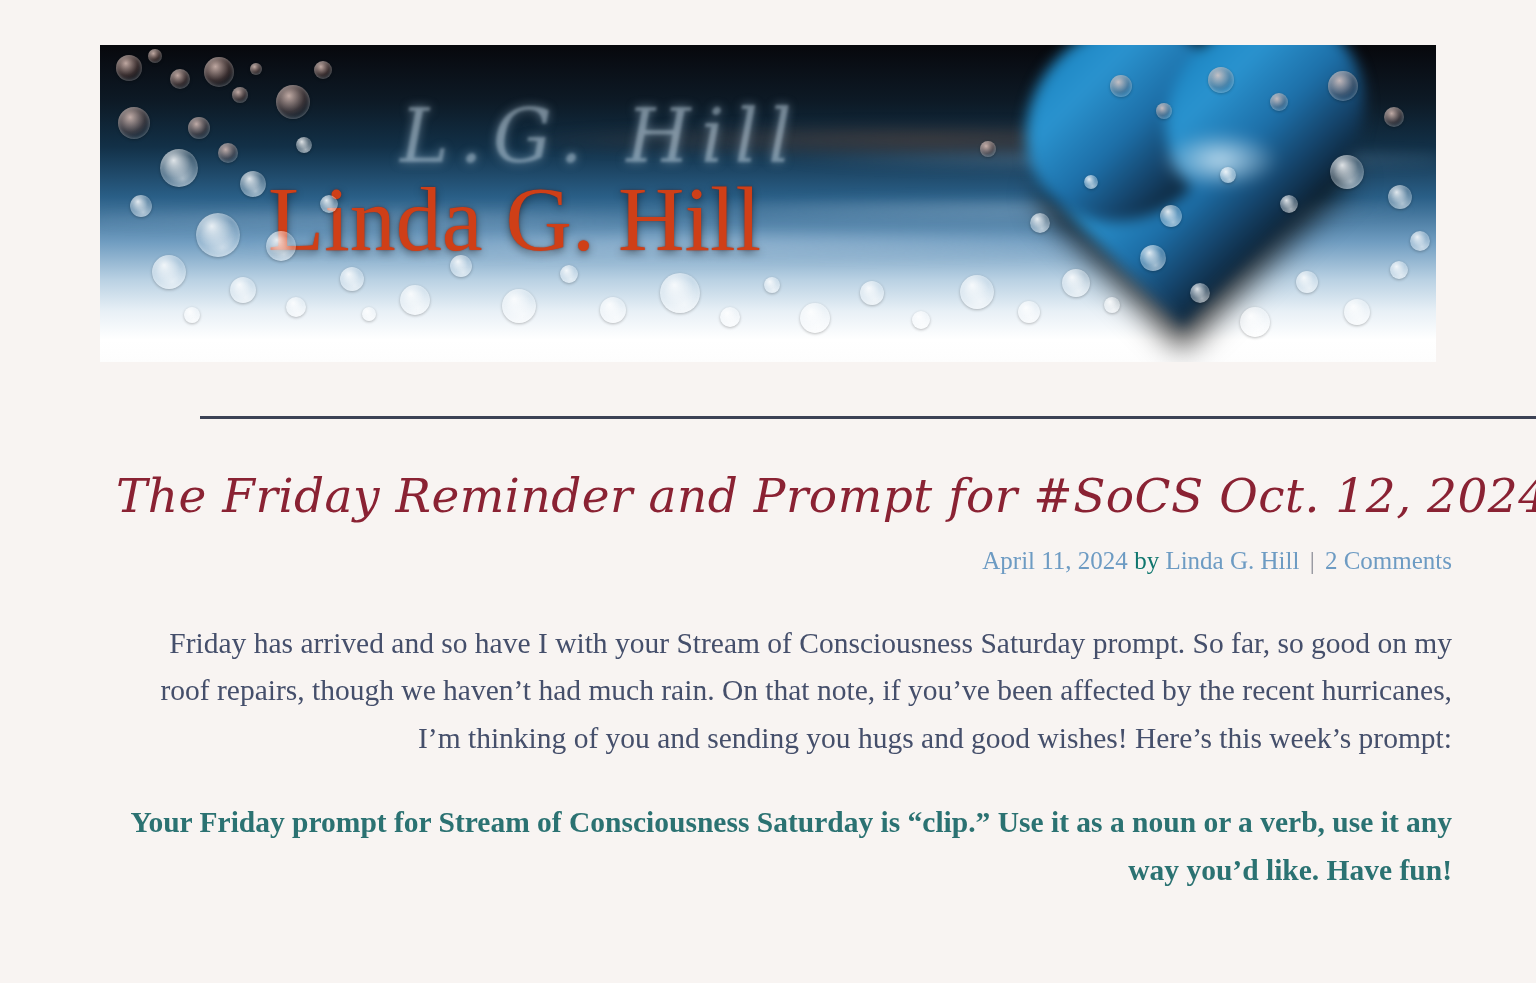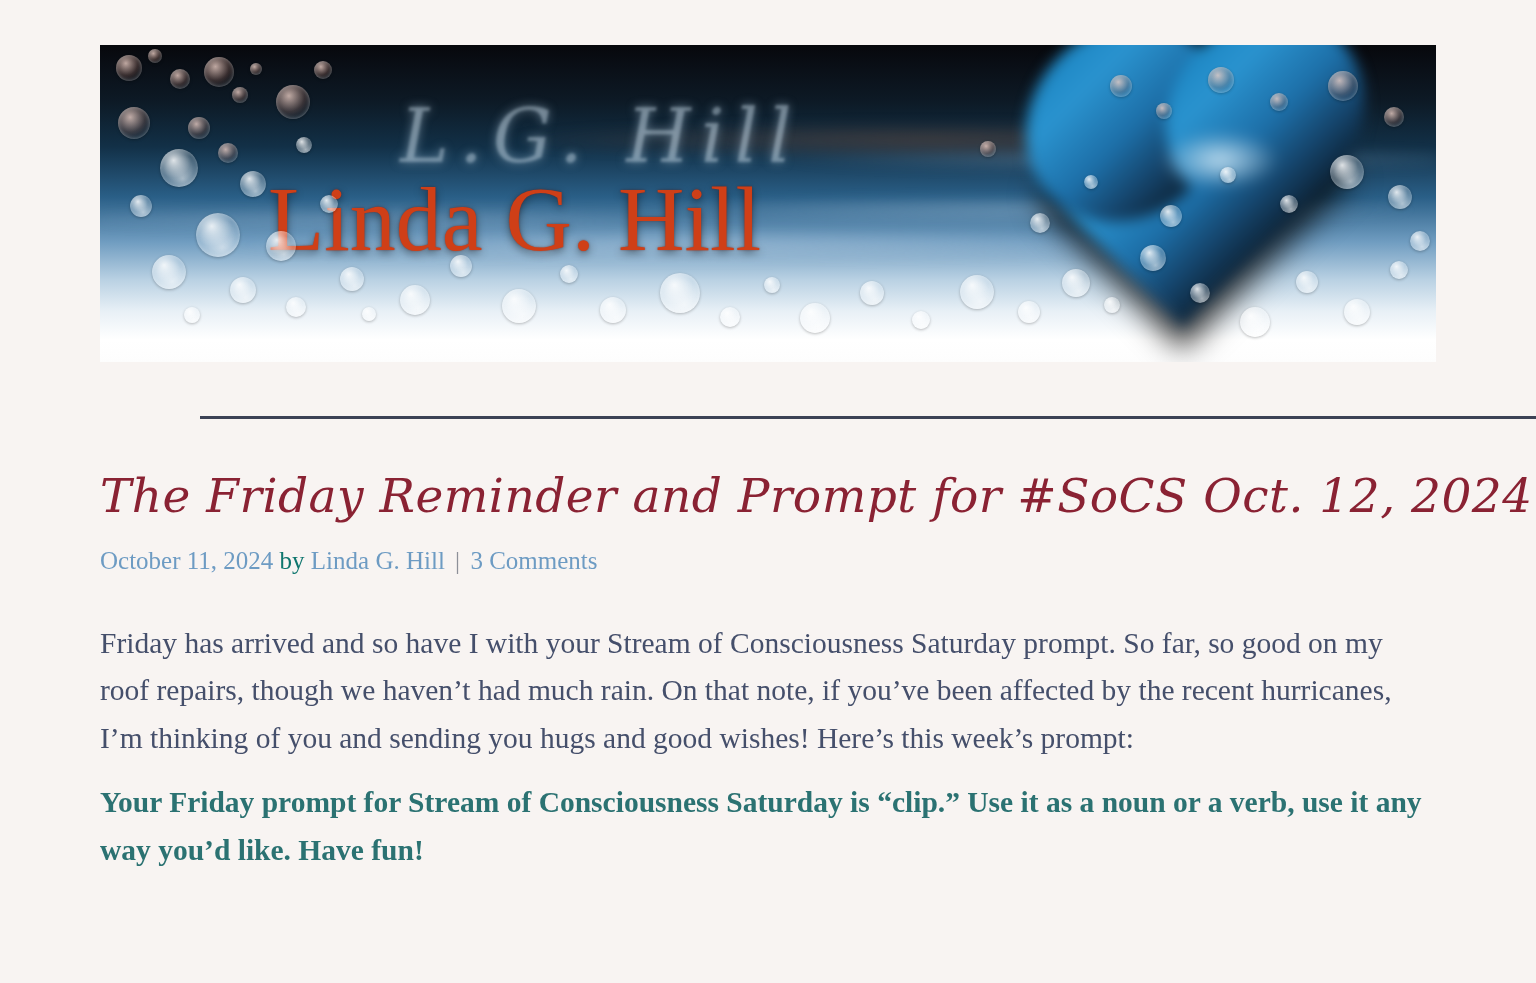--- a/index.html
+++ b/index.html
@@ -153,23 +153,24 @@
     left: 100px;
     top: 371px;
     width: 1336px;
     height: 3px;
     background: #3c4255;
   }
 
   
   .article {
     position: absolute;
-    left: 100px;
+    left: 116px;
     top: 470px;
     width: 1336px;
+    text-align: right;
   }
 
   .entry-title {
     margin: 0;
     font-family: "DejaVu Serif", "Liberation Serif", serif;
     font-style: italic;
     font-weight: normal;
     font-size: 47px;
     line-height: 1.1;
     letter-spacing: 0.5px;
@@ -194,21 +195,21 @@
   .entry-meta .sep { color: #8d9099; padding: 0 4px; }
 
   .entry-content {
     margin-top: 44px;
     font-family: "Liberation Serif", "DejaVu Serif", serif;
     font-size: 29.5px;
     line-height: 1.62;
     color: #454f6b;
   }
   .entry-content p { margin: 0; }
-  .entry-content p + p { margin-top: 16px; }
+  .entry-content p + p { margin-top: 36px; }
 
   .prompt-bold {
     font-weight: bold;
     color: #2b7272;
   }
 </style>
 </head>
 <body>
 
 <div class="page">
@@ -291,25 +292,25 @@
       </div>
     </div>
     <div class="header-rule"></div>
   </header>
 
   <article class="article">
 
     <h1 class="entry-title">The Friday Reminder and Prompt for #SoCS Oct. 12, 2024</h1>
 
     <div class="entry-meta">
-      <span class="link">October 11, 2024</span>
+      <span class="link">April 11, 2024</span>
       <span class="by">by</span>
       <span class="link">Linda G. Hill</span>
       <span class="sep">|</span>
-      <span class="link">3 Comments</span>
+      <span class="link">2 Comments</span>
     </div>
 
     <div class="entry-content">
       <p>Friday has arrived and so have I with your Stream of Consciousness Saturday prompt. So far, so good on my roof repairs, though we haven’t had much rain. On that note, if you’ve been affected by the recent hurricanes, I’m thinking of you and sending you hugs and good wishes! Here’s this week’s prompt:</p>
       <p class="prompt-bold">Your Friday prompt for Stream of Consciousness Saturday is “clip.” Use it as a noun or a verb, use it any way you’d like. Have fun!</p>
     </div>
 
   </article>
 
 </div>

